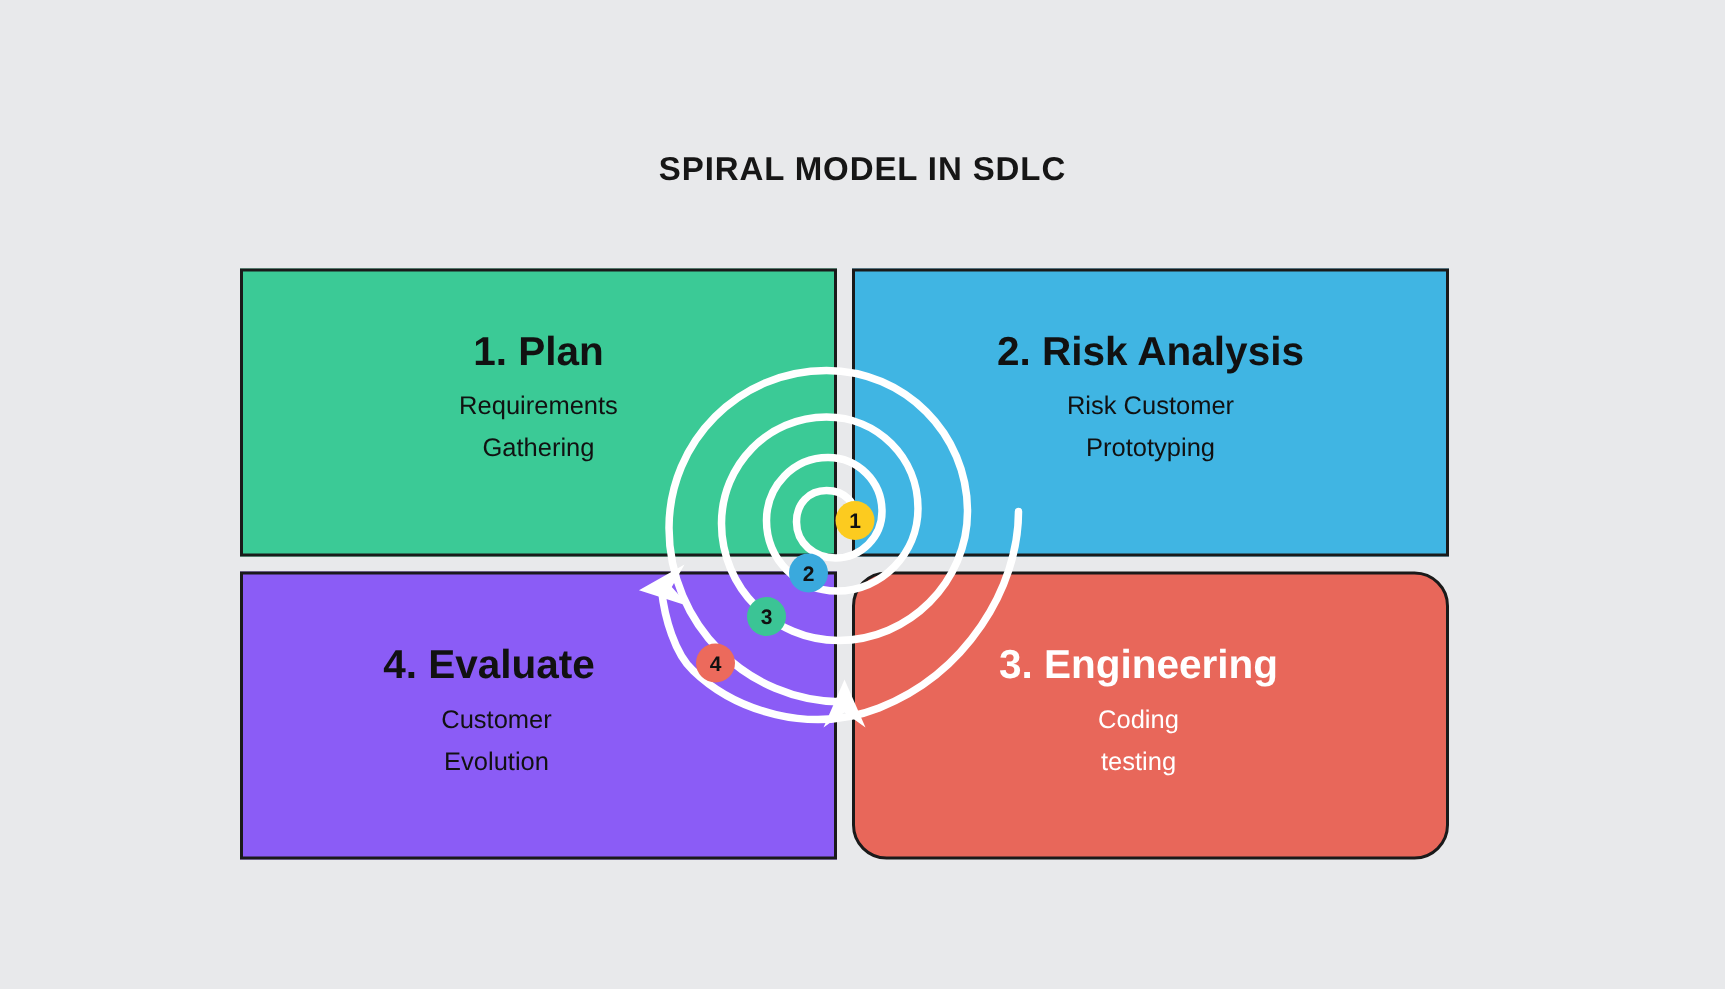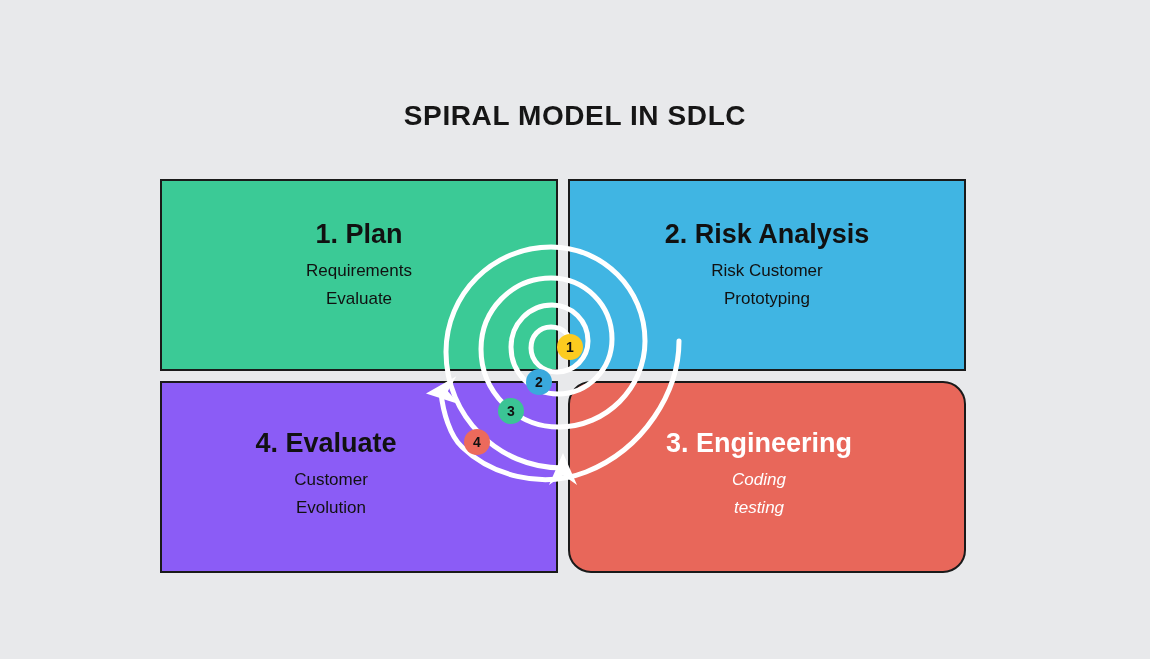--- a/index.html
+++ b/index.html
@@ -19,21 +19,21 @@
     height: 659px;
   }
 
   
   #page-title {
     position: absolute;
     left: 0;
     top: 100px;
     width: 1150px;
     text-align: center;
-    font-size: 28px;
+    font-size: 22px;
     font-weight: bold;
     letter-spacing: 0.6px;
     color: #161616;
   }
 
   
   #quad-grid {
     position: absolute;
     left: 160px;
     top: 179px;
@@ -71,21 +71,21 @@
     margin-top: 7px;
   }
   .light .quad-heading, .light .quad-sub { color: #ffffff; }
 
   
   #quad-plan .quad-inner        { top: 38px;  transform: translateX(0px); }
   #quad-risk .quad-inner        { top: 38px;  transform: translateX(0px); }
   #quad-evaluate .quad-inner    { top: 45px;  transform: translateX(-33px); }
   #quad-evaluate .quad-sub      { transform: translateX(5px); }
   #quad-engineering .quad-inner { top: 45px;  transform: translateX(-8px); }
-  #quad-engineering .quad-sub   { transform: translateX(0px); font-style: italic; }
+  #quad-engineering .quad-sub   { transform: translateX(0px); }
 
   
   #spiral-layer {
     position: absolute;
     left: 0;
     top: 0;
     width: 1150px;
     height: 659px;
     pointer-events: none;
   }
@@ -116,21 +116,21 @@
 
   <div id="page-title">SPIRAL MODEL IN SDLC</div>
 
   <div id="quad-grid">
 
     <div class="quad" id="quad-plan">
       <div class="quad-inner">
         <div class="quad-heading">1. Plan</div>
         <div class="quad-sub">
           <div>Requirements</div>
-          <div>Evaluate</div>
+          <div>Gathering</div>
         </div>
       </div>
     </div>
 
     <div class="quad" id="quad-risk">
       <div class="quad-inner">
         <div class="quad-heading">2. Risk Analysis</div>
         <div class="quad-sub">
           <div>Risk Customer</div>
           <div>Prototyping</div>

